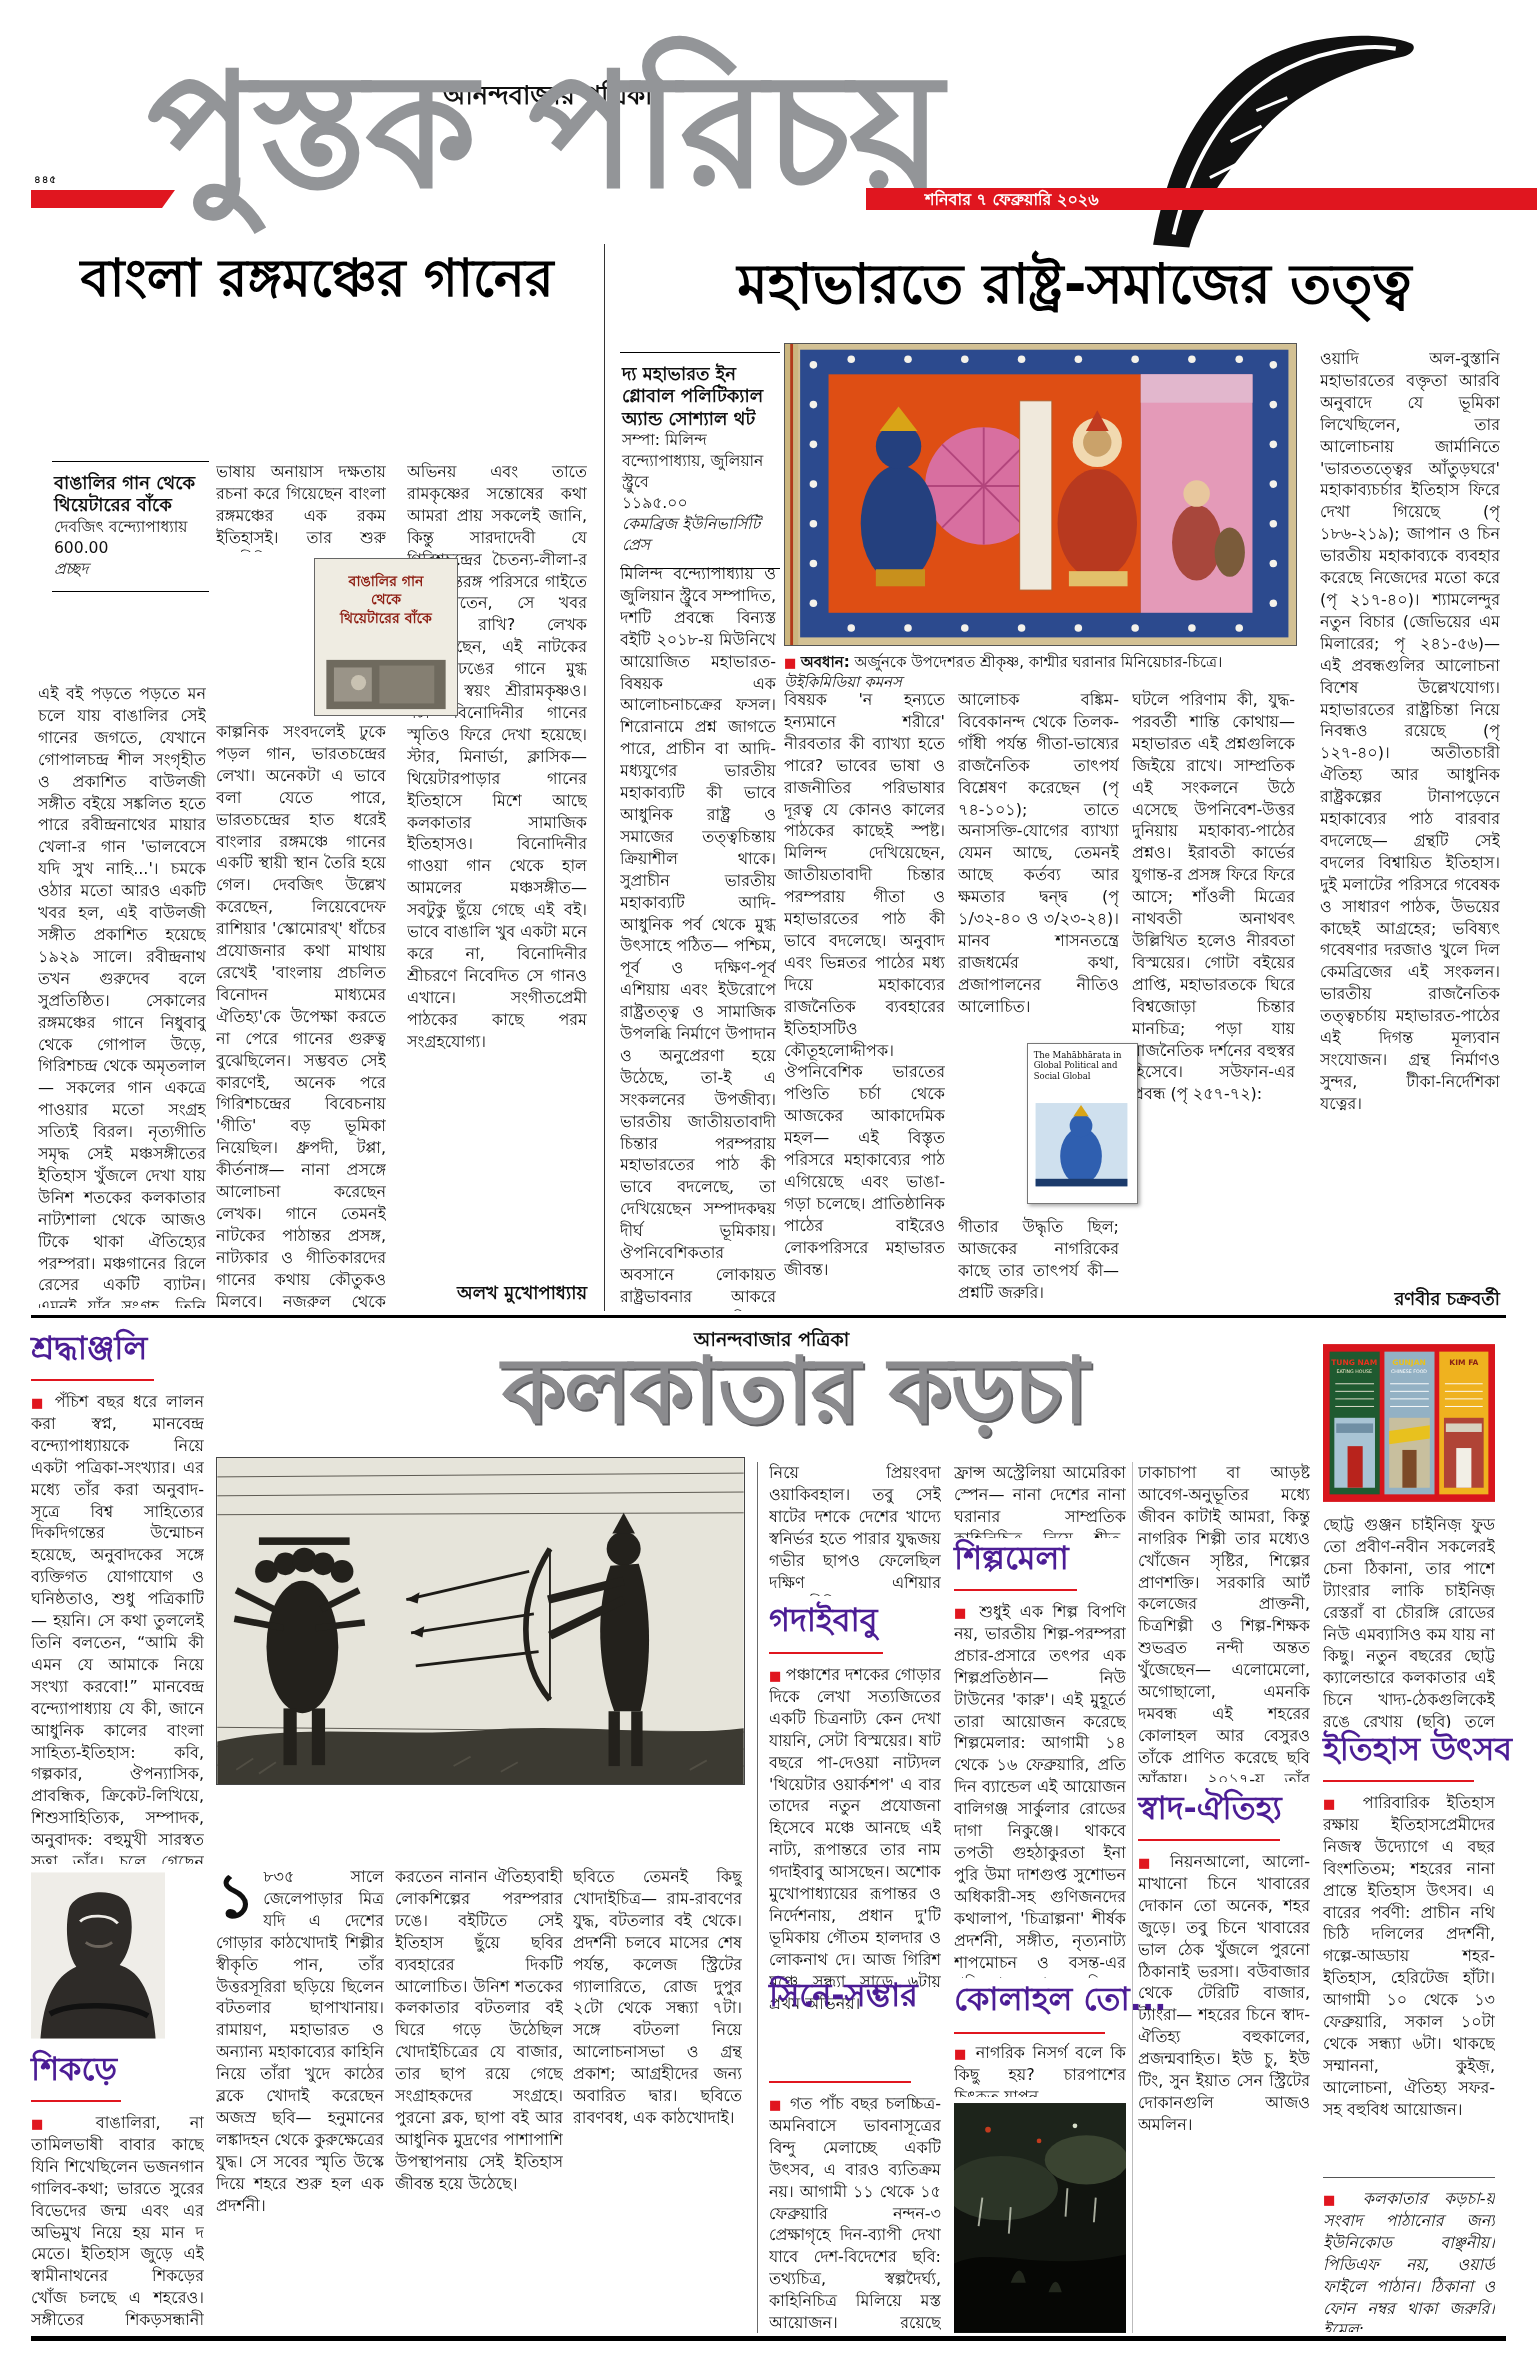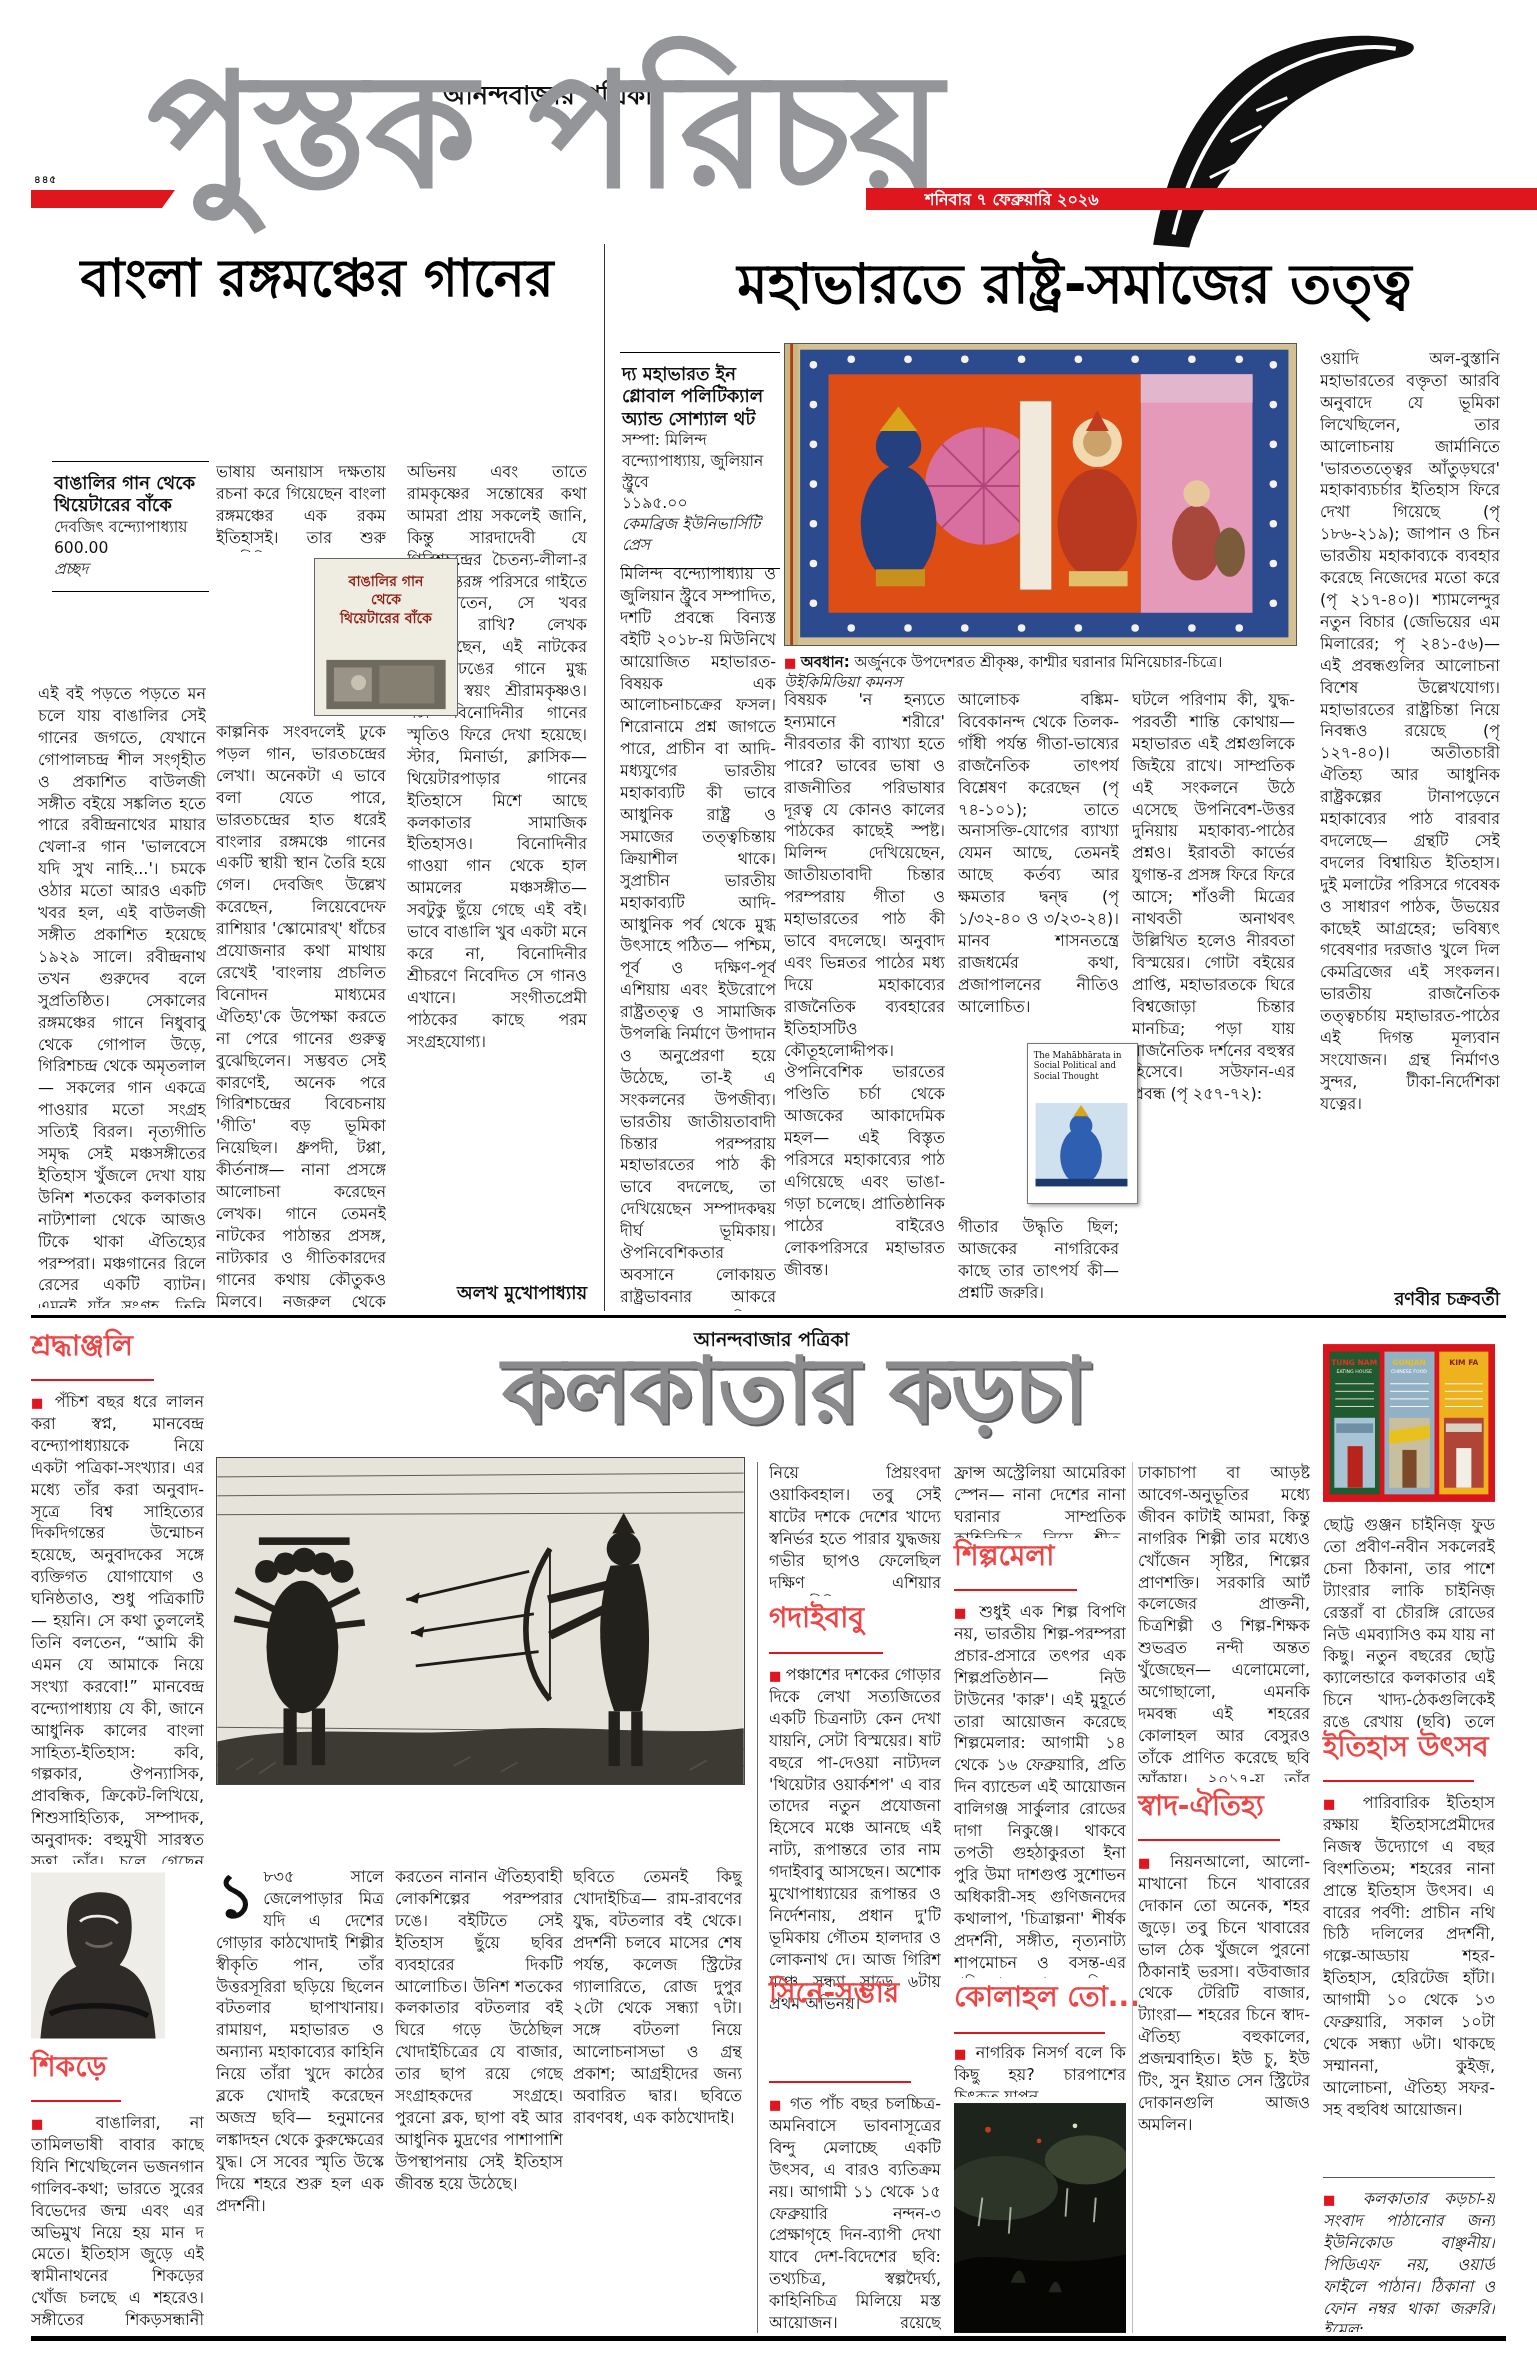--- a/index.html
+++ b/index.html
@@ -6,21 +6,21 @@
   html,body{margin:0;padding:0;background:#fff;}
   .page{position:relative;width:1538px;height:2378px;background:#ffffff;overflow:hidden;
         font-family:"DejaVu Sans","Liberation Sans",sans-serif;color:var(--ink);}
   .abs{position:absolute;}
   .body{font-size:16px;line-height:1.37;text-align:justify;overflow:hidden;}
   .bullet::before{content:"■ ";color:var(--red);font-size:13.2px;}
   .ital{font-style:italic;}
   .bold{font-weight:bold;}
   .center{text-align:center;}
   .headline{font-weight:bold;color:#000;line-height:1.18;text-align:center;}
-  .kh{font-weight:bold;font-size:28px;line-height:1.1;color:#ef4444;}
+  .kh{font-weight:bold;font-size:32px;line-height:1.1;color:#4c1d95;}
   .redline{height:2.8px;background:var(--red);margin-top:6.6px;}
   .rule-h{background:#000;}
   .rule-v{background:#6b6b6b;width:0.9px;}
   .bookinfo{border-top:1.9px solid #000;border-bottom:1.9px solid #000;padding:9.5px 1.9px 11.4px 1.9px;}
   .bookinfo .t{font-weight:bold;font-size:18px;line-height:1.25;}
   .bookinfo .l{font-size:15.6px;line-height:1.35;}
   .byline{font-weight:bold;font-size:18px;text-align:right;}
   .graytitle{font-weight:bold;color:var(--gray);line-height:.95;letter-spacing:-1.9px;white-space:nowrap;}
   .capt{font-size:15px;line-height:1.3;}
   .dropcap{float:left;font-size:61px;line-height:.8;font-weight:bold;padding:5.7px 7.6px 0 0;}
@@ -164,21 +164,21 @@
   </div>
 
   <div class="abs body" style="left:784px;top:689px;width:161px;height:623px;">বিষয়ক 'ন হন্যতে হন্যমানে শরীরে' নীরবতার কী ব্যাখ্যা হতে পারে? ভাবের ভাষা ও রাজনীতির পরিভাষার দূরত্ব যে কোনও কালের পাঠকের কাছেই স্পষ্ট। মিলিন্দ দেখিয়েছেন, জাতীয়তাবাদী চিন্তার পরম্পরায় গীতা ও মহাভারতের পাঠ কী ভাবে বদলেছে। অনুবাদ এবং ভিন্নতর পাঠের মধ্য দিয়ে মহাকাব্যের রাজনৈতিক ব্যবহারের ইতিহাসটিও কৌতূহলোদ্দীপক। ঔপনিবেশিক ভারতের পণ্ডিতি চর্চা থেকে আজকের আকাদেমিক মহল— এই বিস্তৃত পরিসরে মহাকাব্যের পাঠ এগিয়েছে এবং ভাঙা-গড়া চলেছে। প্রাতিষ্ঠানিক পাঠের বাইরেও লোকপরিসরে মহাভারত জীবন্ত।</div>
   <div class="abs body" style="left:958px;top:689px;width:161px;height:348px;">আলোচক বঙ্কিম-বিবেকানন্দ থেকে তিলক-গাঁধী পর্যন্ত গীতা-ভাষ্যের রাজনৈতিক তাৎপর্য বিশ্লেষণ করেছেন (পৃ ৭৪-১০১); তাতে অনাসক্তি-যোগের ব্যাখ্যা যেমন আছে, তেমনই আছে কর্তব্য আর ক্ষমতার দ্বন্দ্ব (পৃ ১/৩২-৪০ ও ৩/২৩-২৪)। মানব শাসনতন্ত্রে রাজধর্মের কথা, প্রজাপালনের নীতিও আলোচিত।</div>
   <div class="abs body" style="left:958px;top:1216px;width:161px;height:95px;">গীতার উদ্ধৃতি ছিল; আজকের নাগরিকের কাছে তার তাৎপর্য কী— প্রশ্নটি জরুরি।</div>
   <div class="abs body" style="left:1132px;top:689px;width:163px;height:623px;">ঘটলে পরিণাম কী, যুদ্ধ-পরবর্তী শান্তি কোথায়— মহাভারত এই প্রশ্নগুলিকে জিইয়ে রাখে। সাম্প্রতিক এই সংকলনে উঠে এসেছে উপনিবেশ-উত্তর দুনিয়ায় মহাকাব্য-পাঠের প্রশ্নও। ইরাবতী কার্ভের যুগান্ত-র প্রসঙ্গ ফিরে ফিরে আসে; শাঁওলী মিত্রের নাথবতী অনাথবৎ উল্লিখিত হলেও নীরবতা বিস্ময়ের। গোটা বইয়ের প্রাপ্তি, মহাভারতকে ঘিরে বিশ্বজোড়া চিন্তার মানচিত্র; পড়া যায় রাজনৈতিক দর্শনের বহুস্বর হিসেবে। সউফান-এর প্রবন্ধ (পৃ ২৫৭-৭২):</div>
   <div class="abs body" style="left:1320px;top:348px;width:180px;height:932px;">ওয়াদি অল-বুস্তানি মহাভারতের বক্তৃতা আরবি অনুবাদে যে ভূমিকা লিখেছিলেন, তার আলোচনায় জার্মানিতে 'ভারততত্ত্বের আঁতুড়ঘরে' মহাকাব্যচর্চার ইতিহাস ফিরে দেখা গিয়েছে (পৃ ১৮৬-২১৯); জাপান ও চিন ভারতীয় মহাকাব্যকে ব্যবহার করেছে নিজেদের মতো করে (পৃ ২১৭-৪০)। শ্যামলেন্দুর নতুন বিচার (জেভিয়ের এম মিলারের; পৃ ২৪১-৫৬)— এই প্রবন্ধগুলির আলোচনা বিশেষ উল্লেখযোগ্য। মহাভারতের রাষ্ট্রচিন্তা নিয়ে নিবন্ধও রয়েছে (পৃ ১২৭-৪০)। অতীতচারী ঐতিহ্য আর আধুনিক রাষ্ট্রকল্পের টানাপড়েনে মহাকাব্যের পাঠ বারবার বদলেছে— গ্রন্থটি সেই বদলের বিশ্বায়িত ইতিহাস। দুই মলাটের পরিসরে গবেষক ও সাধারণ পাঠক, উভয়ের কাছেই আগ্রহের; ভবিষ্যৎ গবেষণার দরজাও খুলে দিল কেমব্রিজের এই সংকলন। ভারতীয় রাজনৈতিক তত্ত্বচর্চায় মহাভারত-পাঠের এই দিগন্ত মূল্যবান সংযোজন। গ্রন্থ নির্মাণও সুন্দর, টীকা-নির্দেশিকা যত্নের।</div>
   <div class="abs byline" style="left:1320px;top:1285px;width:180px;">রণবীর চক্রবর্তী</div>
 
   <div class="abs" style="left:1027px;top:1043px;width:109px;height:159px;border:0.9px solid #777;background:#fff;box-shadow:1.9px 1.9px 3.8px rgba(0,0,0,.35);">
-    <div style="font-size:8.5px;line-height:1.25;padding:5.7px 5.7px 0 5.7px;color:#111;font-family:'DejaVu Serif',serif;">The Mahābhārata in Social Political and Social Thought</div>
+    <div style="font-size:8.5px;line-height:1.25;padding:5.7px 5.7px 0 5.7px;color:#111;font-family:'DejaVu Serif',serif;">The Mahābhārata in Global Political and Social Global</div>
     <svg width="107" height="91" viewBox="0 0 113 96" style="position:absolute;bottom:9.5px;">
       <rect x="8" y="0" width="97" height="88" fill="#cfe0ee"></rect>
       <ellipse cx="56" cy="56" rx="22" ry="30" fill="#2f5fb0"></ellipse>
       <circle cx="56" cy="24" r="12" fill="#2f5fb0"></circle>
       <path d="M48,14 L56,2 L64,14 Z" fill="#d9a417"></path>
       <rect x="8" y="80" width="97" height="8" fill="#1b3a6b"></rect>
     </svg>
   </div>
 
   <div class="abs rule-h" style="left:31px;top:1315px;width:1475px;height:2.8px;"></div>

